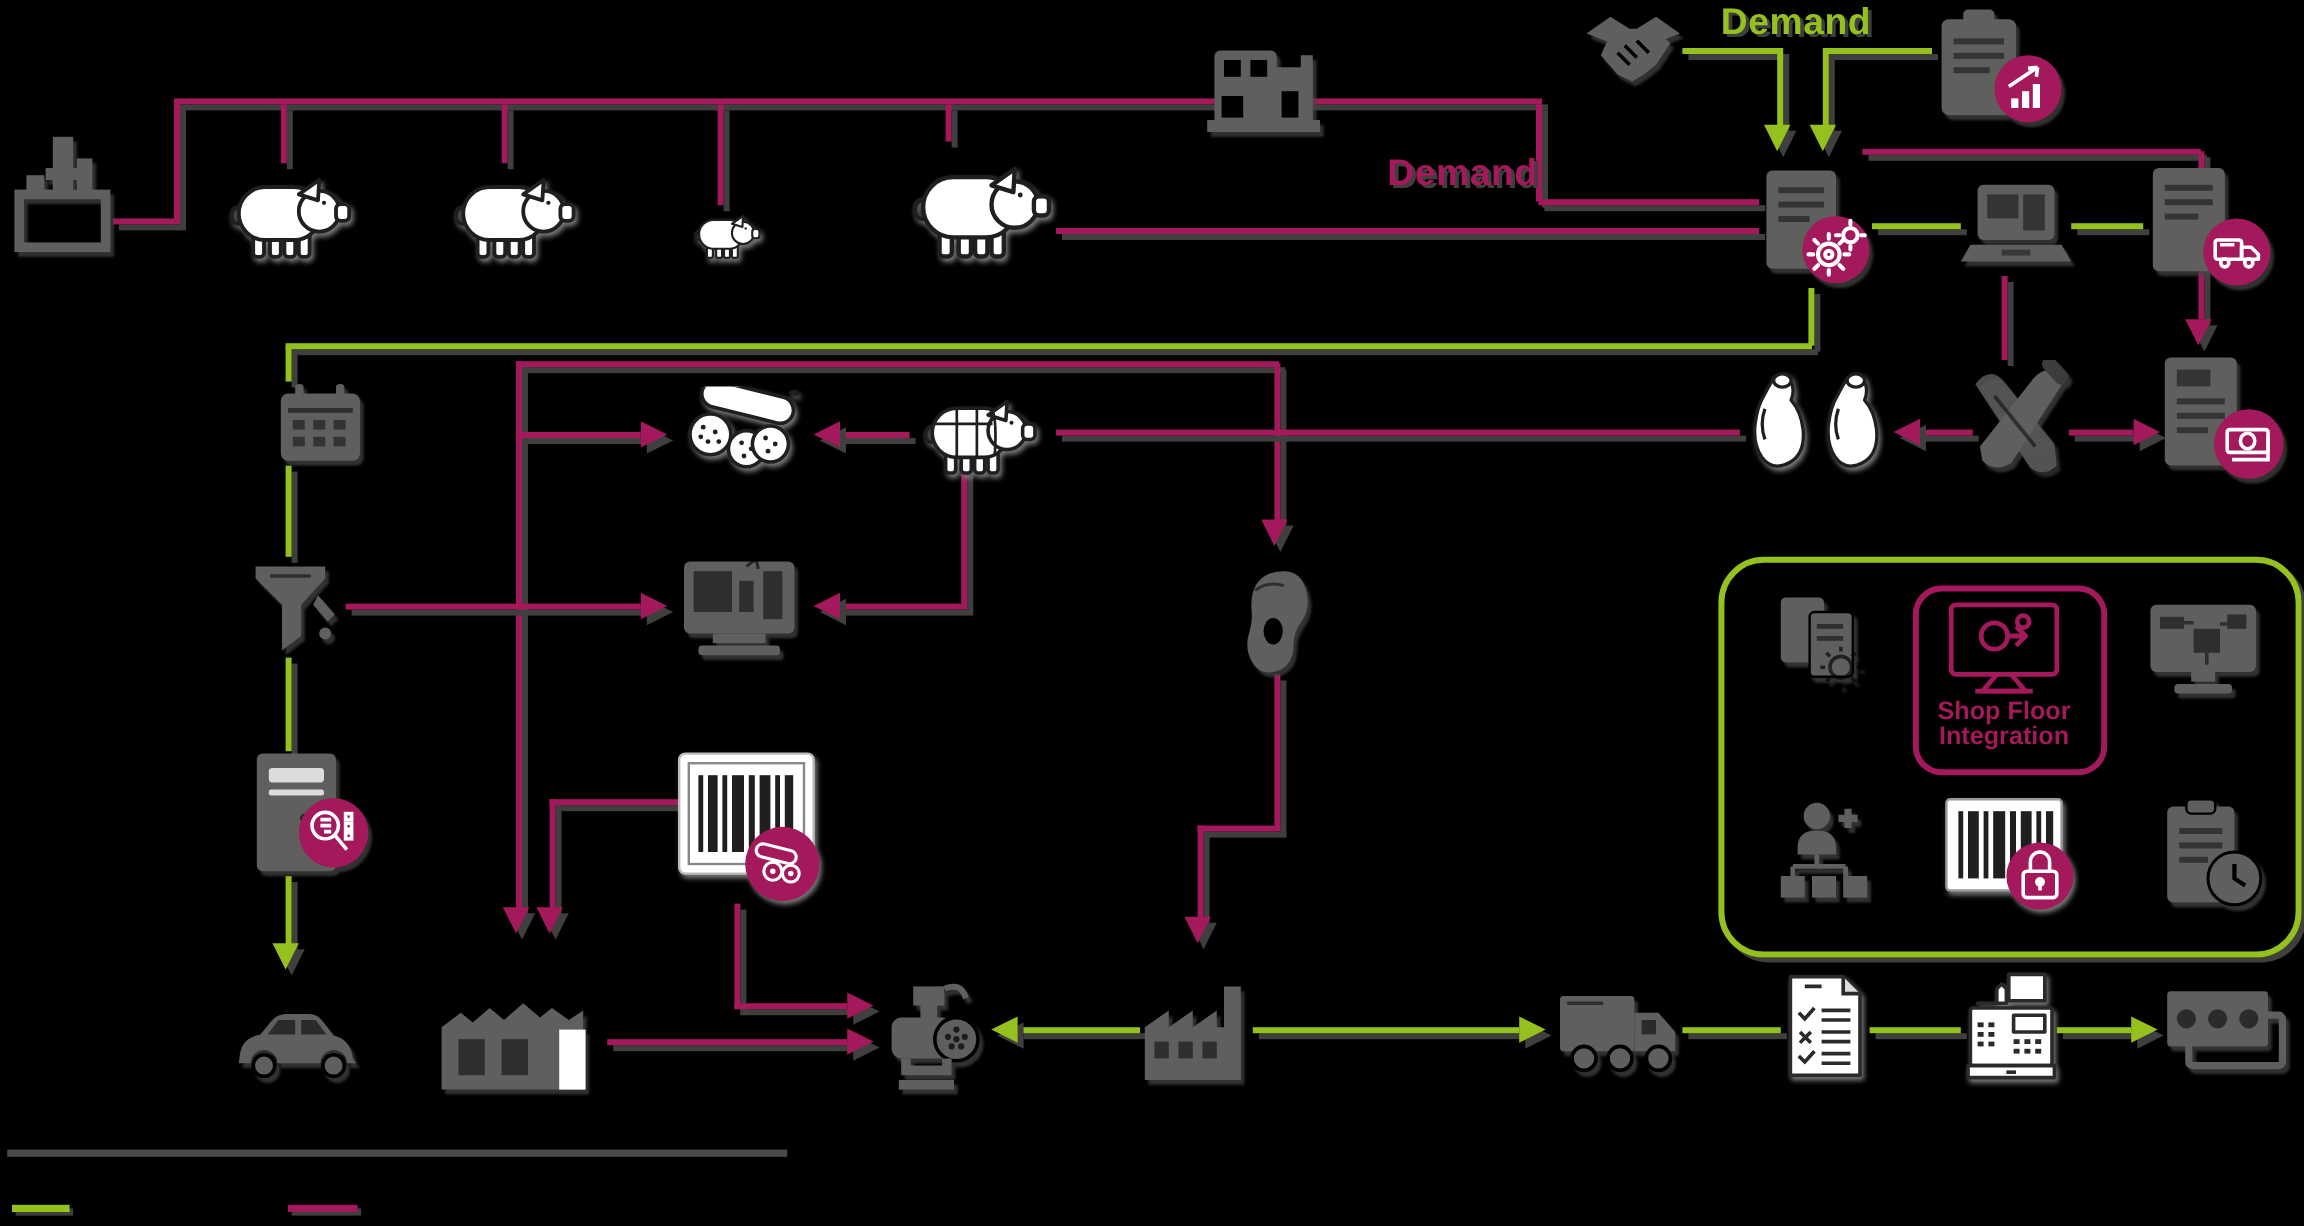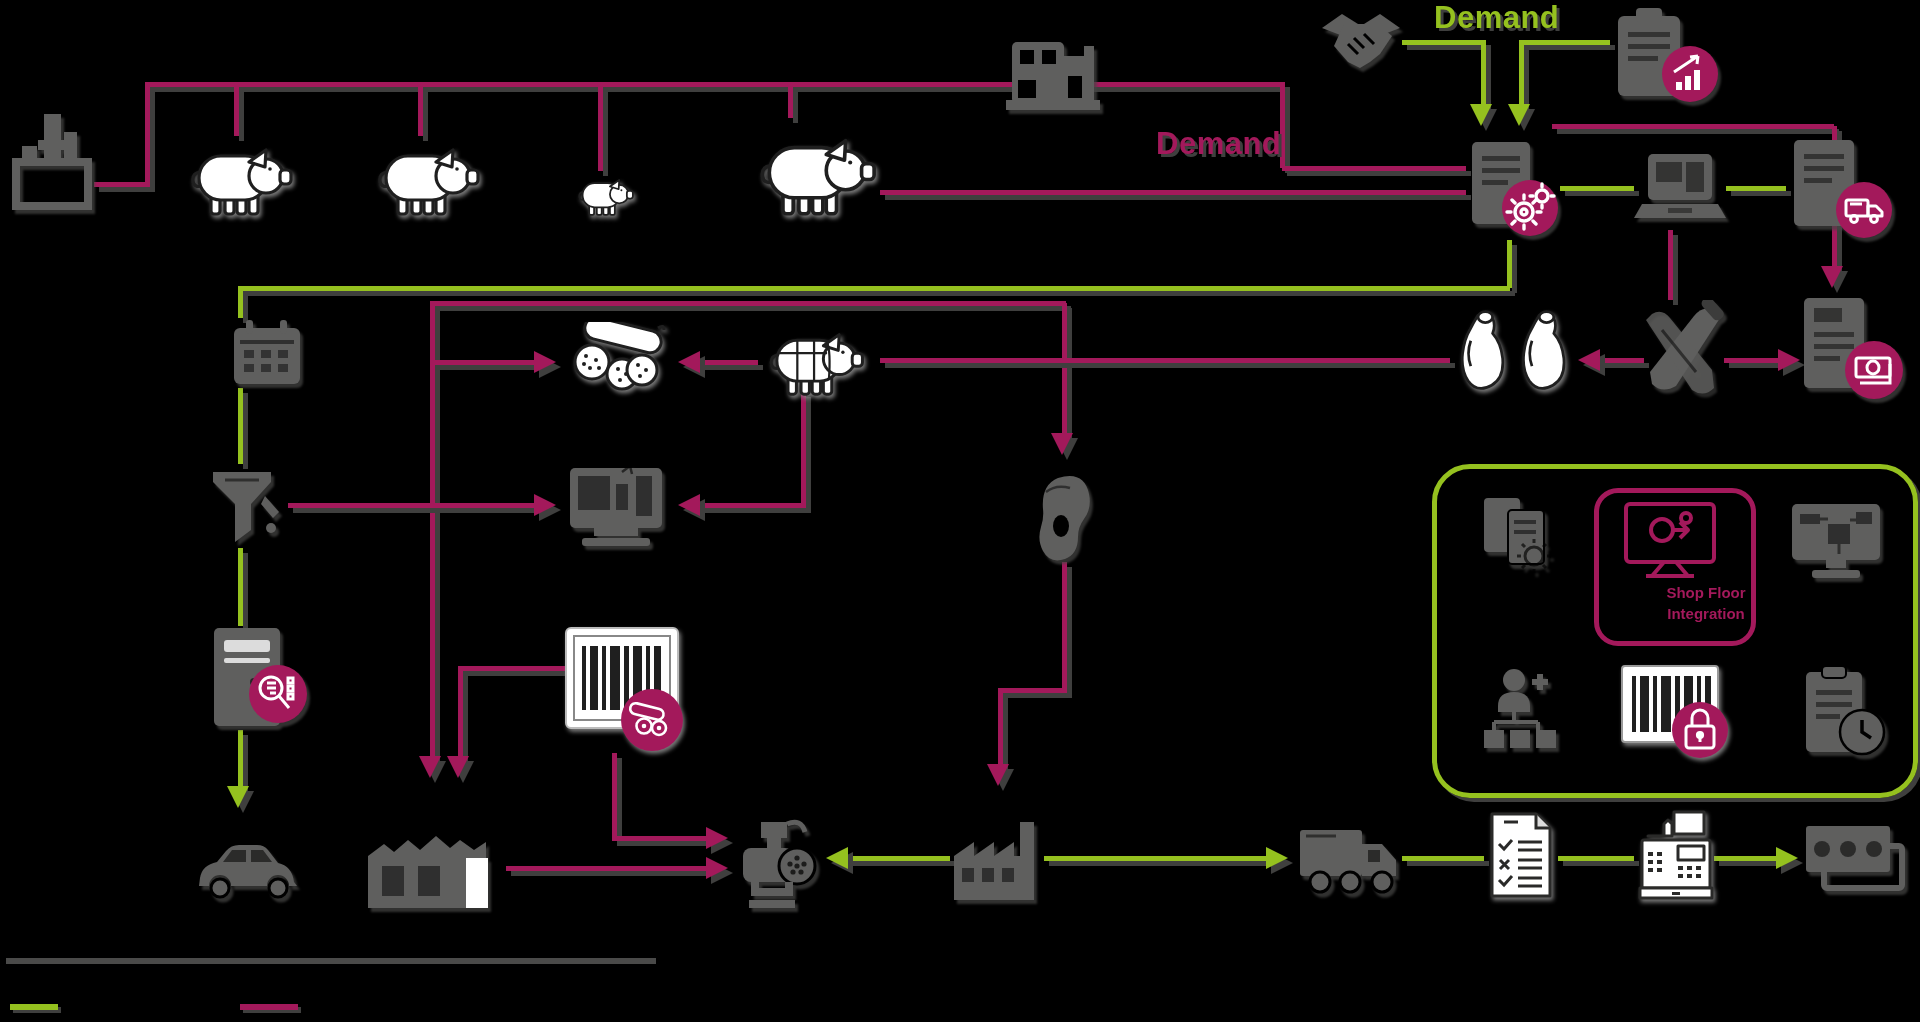--- a/index.html
+++ b/index.html
@@ -26,21 +26,21 @@
   .whiteicon{filter:drop-shadow(2px 3px 2px rgba(140,140,140,.85));}
   .grayicon{filter:drop-shadow(3px 4px 1px rgba(70,70,69,.7));}
   .label{position:absolute;font-weight:bold;font-size:31px;letter-spacing:.5px;
          text-shadow:3px 3px 0 var(--sh);white-space:nowrap;}
   .label.demand{color:var(--gn);}
   .label.supply{color:var(--cr);}
   .greenbox{position:absolute;border:5px solid var(--gn);border-radius:38px;
             box-shadow:4px 4px 0 var(--sh);}
   .sfframe{position:absolute;border:5px solid var(--cr);border-radius:24px;}
   .sftext{position:absolute;width:100%;text-align:center;color:var(--cr);
-          font-weight:bold;font-size:15px;line-height:21px;margin-left:36px;}
+          font-weight:bold;font-size:21px;line-height:21px;}
   .swatch{position:absolute;height:6px;box-shadow:3px 3px 0 var(--sh);}
 </style>
 </head>
 <body style="background: rgb(0, 0, 0);">
 
 <div id="canvas">
 
   <svg width="0" height="0" style="position:absolute">
     <defs>
       <g id="pig-shape" stroke="#1f1f1f" stroke-width="3.2" fill="#fff" stroke-linejoin="round" stroke-linecap="round">

